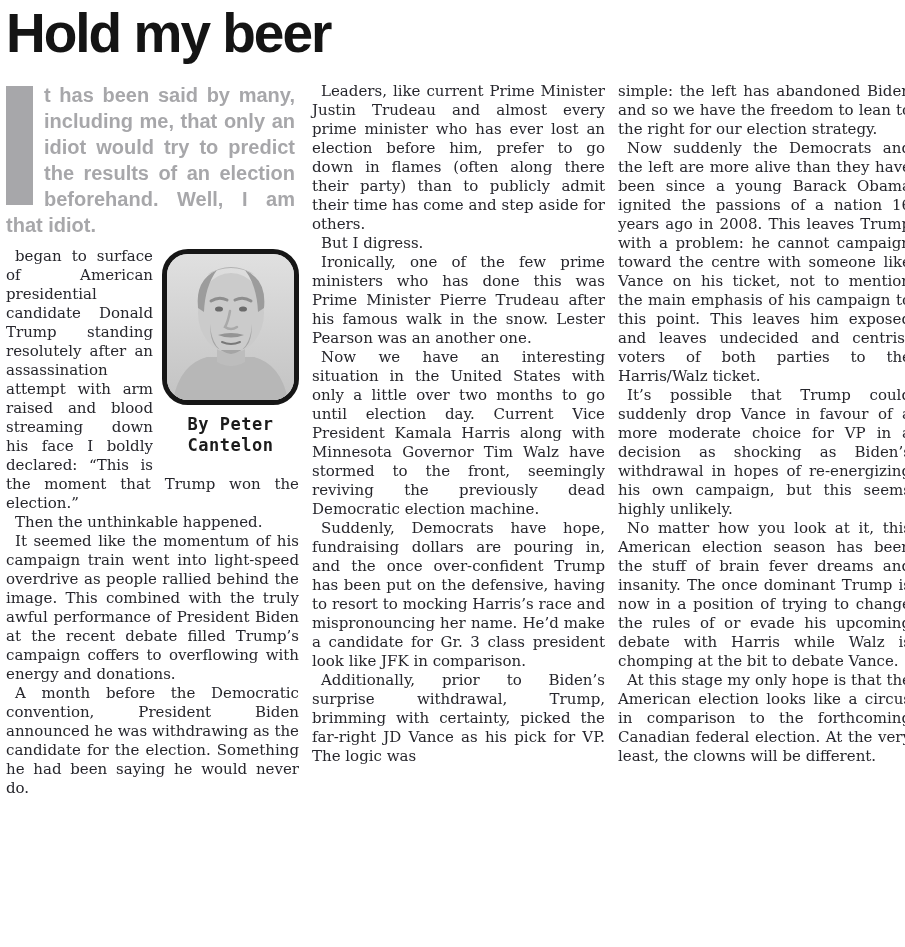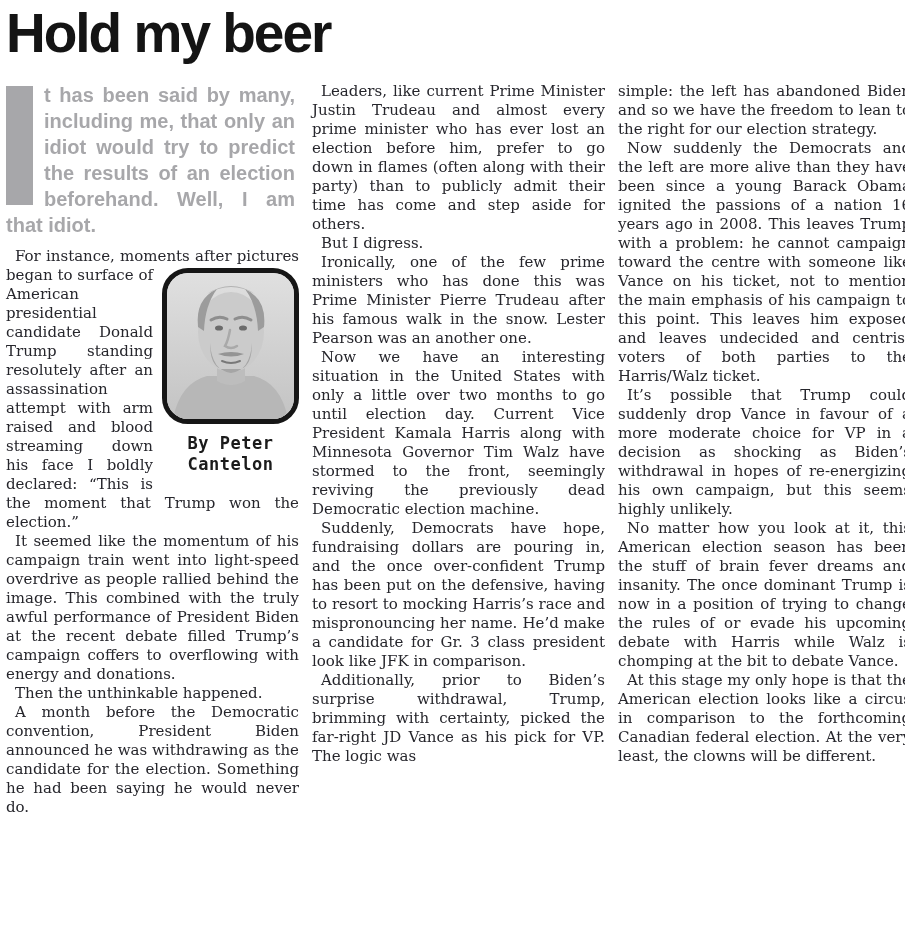--- a/index.html
+++ b/index.html
@@ -57,21 +57,20 @@
 
   <h1 class="headline">Hold my beer</h1>
 
   <div class="cols">
 
     <div class="col">
       <div class="lede">
         <span class="bar"></span><span>t has been said by many, including me, that only an idiot would try to predict the results of an election beforehand. Well, I am that idiot.</span>
       </div>
       <p>
-        <span>For instance, moments after pictures</span>
         <span class="photo-block">
           <span class="photo-frame">
             <svg viewBox="0 0 127 146" width="127" height="146" aria-hidden="true">
               <defs>
                 <linearGradient id="bgg" x1="0" y1="0" x2="0" y2="1">
                   <stop offset="0" stop-color="#e0e0e0"></stop>
                   <stop offset="1" stop-color="#c3c3c3"></stop>
                 </linearGradient>
               </defs>
               <rect width="127" height="146" fill="url(#bgg)"></rect>
@@ -88,27 +87,27 @@
               <path d="M63 57 Q61 68 58 73 Q64 77 70 73" stroke="#a9a9a9" stroke-width="2.5" fill="none" stroke-linecap="round"></path>
               <path d="M43 70 Q45 98 64 100 Q83 98 85 70 Q85 92 74 96 L54 96 Q43 92 43 70 Z" fill="#a5a5a5"></path>
               <path d="M51 81 Q64 77 77 81 Q64 86 51 81 Z" fill="#949494"></path>
               <path d="M55 88 Q64 92 73 88" stroke="#787878" stroke-width="2" fill="none" stroke-linecap="round"></path>
             </svg>
           </span>
           <span class="byline">By Peter Cantelon</span>
         </span>
         <span>began to surface of American presidential candidate Donald Trump standing resolutely after an assassination attempt with arm raised and blood streaming down his face I boldly declared: “This is the moment that Trump won the election.”</span>
       </p>
+      <p>Then the unthinkable happened.</p>
       <p>It seemed like the momentum of his campaign train went into light-speed overdrive as people rallied behind the image. This combined with the truly awful performance of President Biden at the recent debate filled Trump’s campaign coffers to overflowing with energy and donations.</p>
-      <p>Then the unthinkable happened.</p>
       <p>A month before the Democratic convention, President Biden announced he was withdrawing as the candidate for the election. Something he had been saying he would never do.</p>
     </div>
 
     <div class="col">
-      <p>Leaders, like current Prime Minister Justin Trudeau and almost every prime minister who has ever lost an election before him, prefer to go down in flames (often along with their party) than to publicly admit their time has come and step aside for others.</p>
+      <p>Leaders, like current Prime Minister Justin Trudeau and almost every prime minister who has ever lost an election before him, prefer to go down in flames (often along there their party) than to publicly admit their time has come and step aside for others.</p>
       <p>But I digress.</p>
       <p>Ironically, one of the few prime ministers who has done this was Prime Minister Pierre Trudeau after his famous walk in the snow. Lester Pearson was an another one.</p>
       <p>Now we have an interesting situation in the United States with only a little over two months to go until election day. Current Vice President Kamala Harris along with Minnesota Governor Tim Walz have stormed to the front, seemingly reviving the previously dead Democratic election machine.</p>
       <p>Suddenly, Democrats have hope, fundraising dollars are pouring in, and the once over-confident Trump has been put on the defensive, having to resort to mocking Harris’s race and mispronouncing her name. He’d make a candidate for Gr. 3 class president look like JFK in comparison.</p>
       <p>Additionally, prior to Biden’s surprise withdrawal, Trump, brimming with certainty, picked the far-right JD Vance as his pick for VP. The logic was</p>
     </div>
 
     <div class="col">
       <p class="cont">simple: the left has abandoned Biden and so we have the freedom to lean to the right for our election strategy.</p>
       <p>Now suddenly the Democrats and the left are more alive than they have been since a young Barack Obama ignited the passions of a nation 16 years ago in 2008. This leaves Trump with a problem: he cannot campaign toward the centre with someone like Vance on his ticket, not to mention the main emphasis of his campaign to this point. This leaves him exposed and leaves undecided and centrist voters of both parties to the Harris/Walz ticket.</p>

